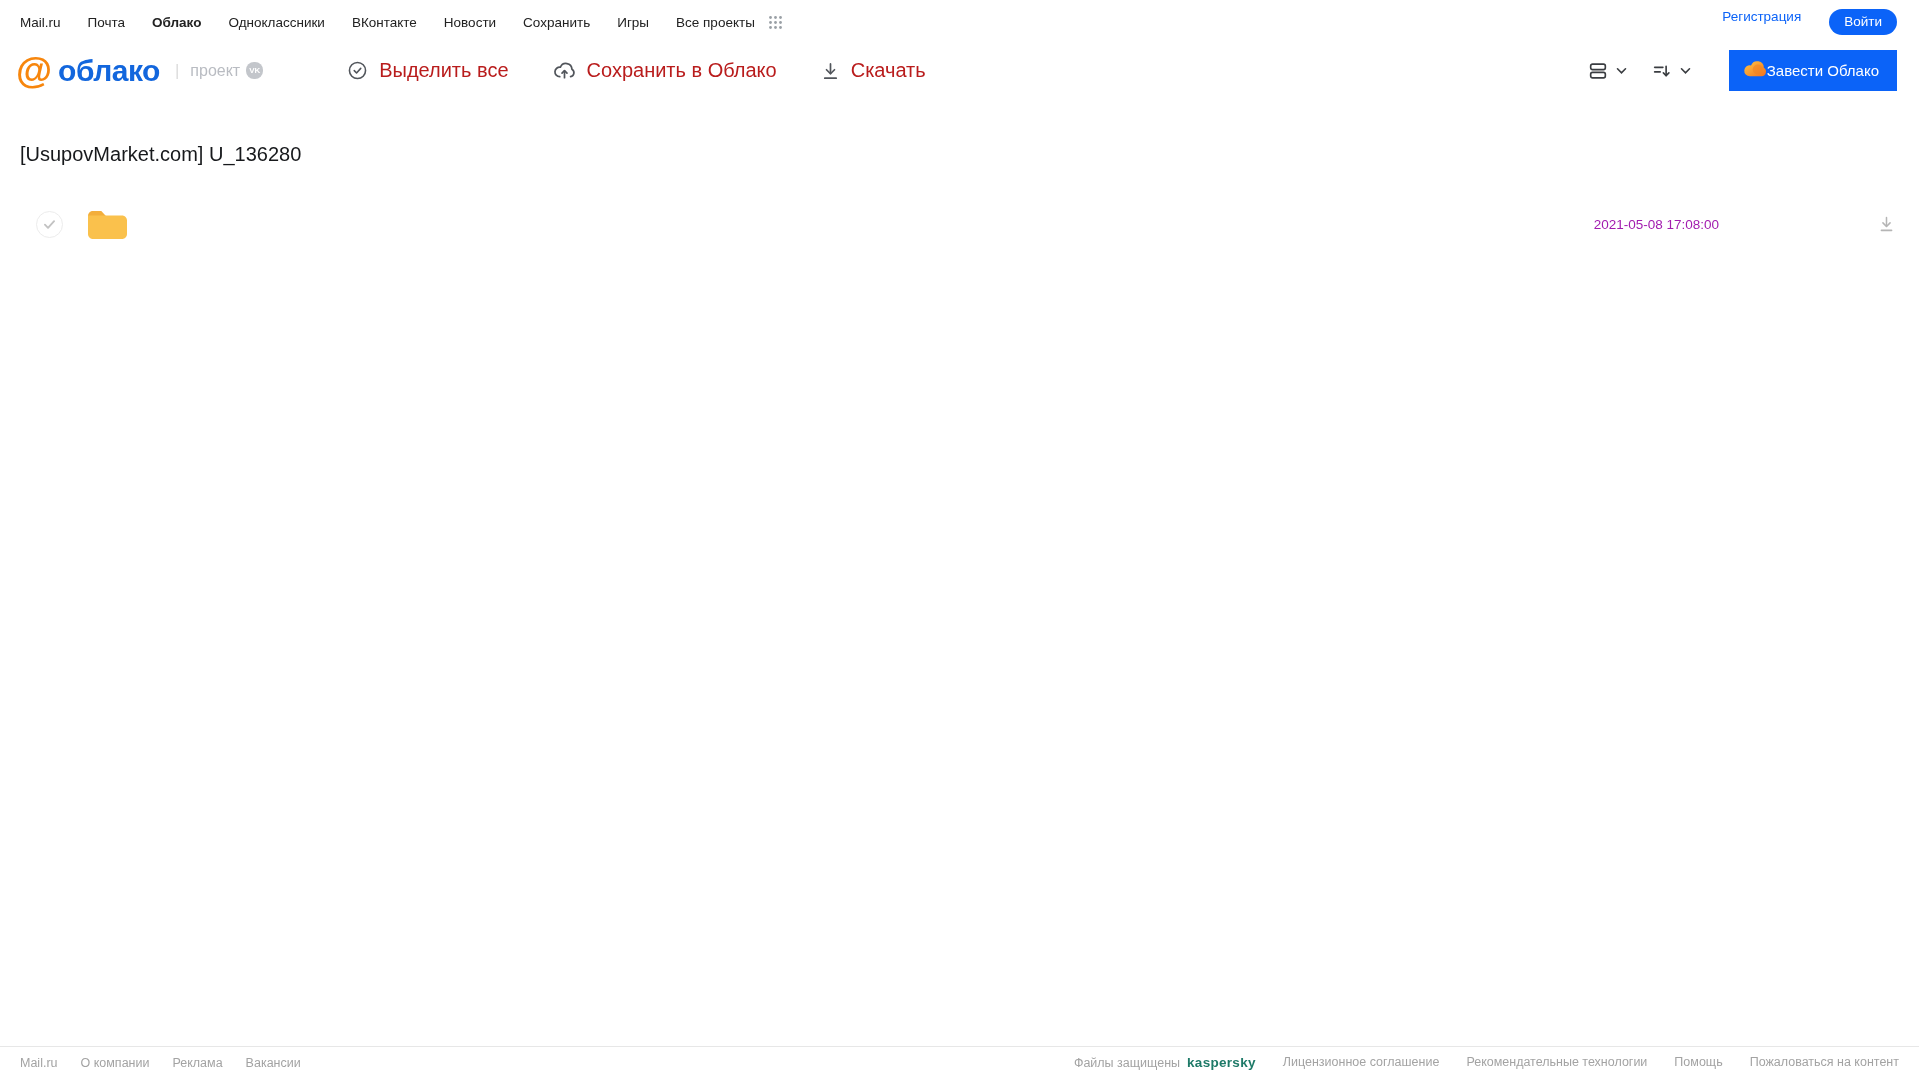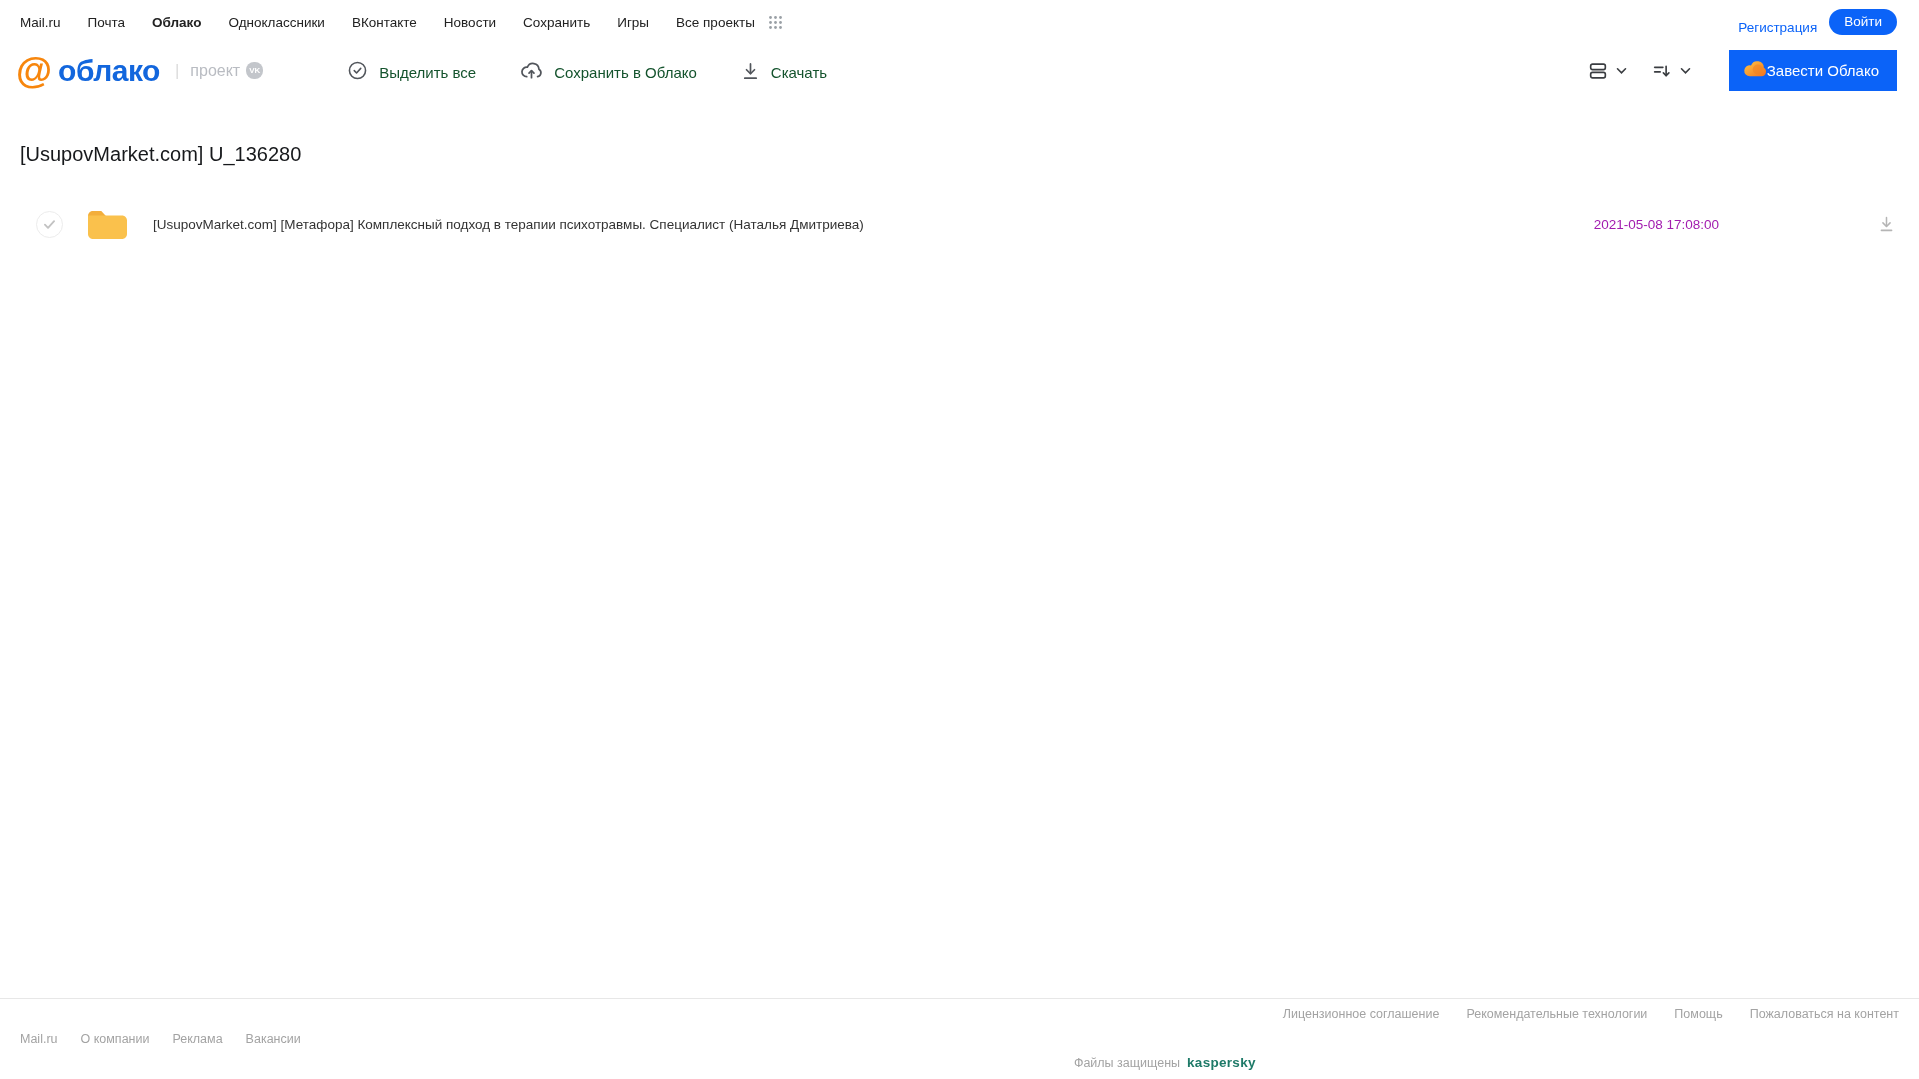--- a/index.html
+++ b/index.html
@@ -5,35 +5,35 @@
   * { margin:0; padding:0; box-sizing:border-box; }
   html,body { width:1919px; height:1079px; background:#fff; overflow:hidden; }
   body { font-family:"Liberation Sans", sans-serif; color:#2b2b2b; display:flex; flex-direction:column; }
   a { text-decoration:none; color:inherit; cursor:pointer; }
 
   
   .topnav { display:flex; align-items:center; gap:27px; padding:9px 22px 5px 20px; font-size:13.5px; }
   .nav-link { color:#222; }
   .nav-link.active { font-weight:bold; }
   .grid-icon { display:inline-flex; margin-left:-14px; cursor:pointer; }
-  .topnav-right { margin-left:auto; display:flex; align-items:flex-end; gap:12px; }
+  .topnav-right { margin-left:auto; display:flex; align-items:flex-start; gap:28px; }
   .reg-link { color:#0b63f8; font-size:13.5px; }
   .login-btn { background:#0b63f8; color:#fff; border:none; border-radius:14px; padding:5px 15px 6px; font-size:13.5px; font-family:inherit; cursor:pointer; }
 
   
   .header { display:flex; align-items:center; padding:10px 22px 16px 16px; }
   .logo { display:flex; align-items:center; cursor:pointer; }
   .logo-at { font-size:37px; font-weight:bold; color:#f7860d; line-height:1; }
   .logo-name { font-size:30px; font-weight:bold; color:#1266dd; letter-spacing:-0.5px; margin-left:6px; line-height:1; }
   .logo-pipe { color:#dcdcdc; font-size:17px; margin:0 11px 0 15px; }
   .project { display:flex; align-items:center; gap:6px; color:#b9bcc2; font-size:16px; }
   .vk-badge { width:17px; height:17px; background:#c3c6cb; border-radius:8px; color:#fff; font-size:8px; font-weight:bold; display:flex; align-items:center; justify-content:center; }
 
   .toolbar { display:flex; align-items:center; gap:44px; margin-left:84px; }
-  .tool-btn { display:flex; align-items:flex-end; gap:11px; color:#14532d; font-size:15px; cursor:pointer; background:none; border:none; font-family:inherit; }
+  .tool-btn { display:flex; align-items:center; gap:11px; color:#b91c1c; font-size:20px; cursor:pointer; background:none; border:none; font-family:inherit; }
   .tool-btn svg { display:block; }
 
   .header-right { margin-left:auto; display:flex; align-items:center; gap:24px; }
   .icon-chev { display:flex; align-items:center; gap:7px; cursor:pointer; }
   .create-btn { display:flex; align-items:center; gap:0; background:#0b63f8; color:#fff; border:none; border-radius:0; padding:9px 18px 10px 14px; font-size:15px; font-family:Liberation Sans, sans-serif; cursor:pointer; margin-left:14px; }
 
   
   .page-title { font-size:20px; font-weight:normal; color:#17191c; margin:36px 0 0 20px; }
 
   .file-list { margin-top:32px; }
@@ -42,21 +42,21 @@
   .folder-wrap { margin:0 24px 0 22px; display:flex; flex:0 0 auto; }
   .file-name { font-size:13.5px; color:#333; white-space:nowrap; }
   .file-date { margin-left:auto; color:#a21caf; font-size:13.5px; white-space:nowrap; }
   .row-dl { margin-left:159px; display:flex; flex:0 0 auto; cursor:pointer; }
 
   
   .footer { margin-top:auto; border-top:1px solid #e7e7e7; display:flex; align-items:center; padding:8px 20px 9px; font-size:12.5px; color:#a3a3a3; }
   .footer-left { display:flex; gap:23px; }
   .footer-right { margin-left:auto; display:flex; align-items:flex-start; gap:27px; }
   .kasp-group { display:flex; align-items:baseline; gap:7px; }
-  .kaspersky { color:#1e7a68; font-weight:bold; font-size:13.5px; letter-spacing:0.3px;margin-top:48px; }
+  .kaspersky { color:#1e7a68; font-weight:bold; font-size:13.5px; letter-spacing:0.3px; }
 </style>
 </head>
 <body>
 
 <nav class="topnav">
   <a class="nav-link">Mail.ru</a>
   <a class="nav-link">Почта</a>
   <a class="nav-link active">Облако</a>
   <a class="nav-link">Одноклассники</a>
   <a class="nav-link">ВКонтакте</a>
@@ -174,21 +174,20 @@
         <svg width="13" height="11" viewBox="0 0 14 12" fill="none" stroke="#c2c2c2" stroke-width="2" stroke-linecap="round" stroke-linejoin="round">
           <path d="M2 6.2 5.4 9.6 12 2.4"></path>
         </svg>
       </span>
       <span class="folder-wrap">
         <svg width="44" height="36" viewBox="0 0 44 36">
           <path d="M3 10c0-2.8 2.1-5 4.7-5h8.6l4.6 5z" fill="#f3ae3b"></path>
           <path d="M3 9.5h18.2l-2.1 0H37c2.8 0 5 2.2 5 5V28c0 2.8-2.2 5-5 5H8c-2.8 0-5-2.2-5-5z" fill="#fac14c"></path>
         </svg>
       </span>
-      <span class="file-name">[UsupovMarket.com] [Метафора] Комплексный подход в терапии психотравмы. Специалист (Наталья Дмитриева)</span>
       <span class="file-date">2021-05-08 17:08:00</span>
       <span class="row-dl">
         <svg width="17" height="18" viewBox="0 0 20 21" fill="none" stroke="#b5b5b5" stroke-width="1.8" stroke-linecap="round" stroke-linejoin="round">
           <path d="M10 3v10"></path>
             <path d="M5.8 9.2 10 13.4l4.2-4.2"></path>
             <path d="M4 18h12"></path>
         </svg>
       </span>
     </div>
   </div>

